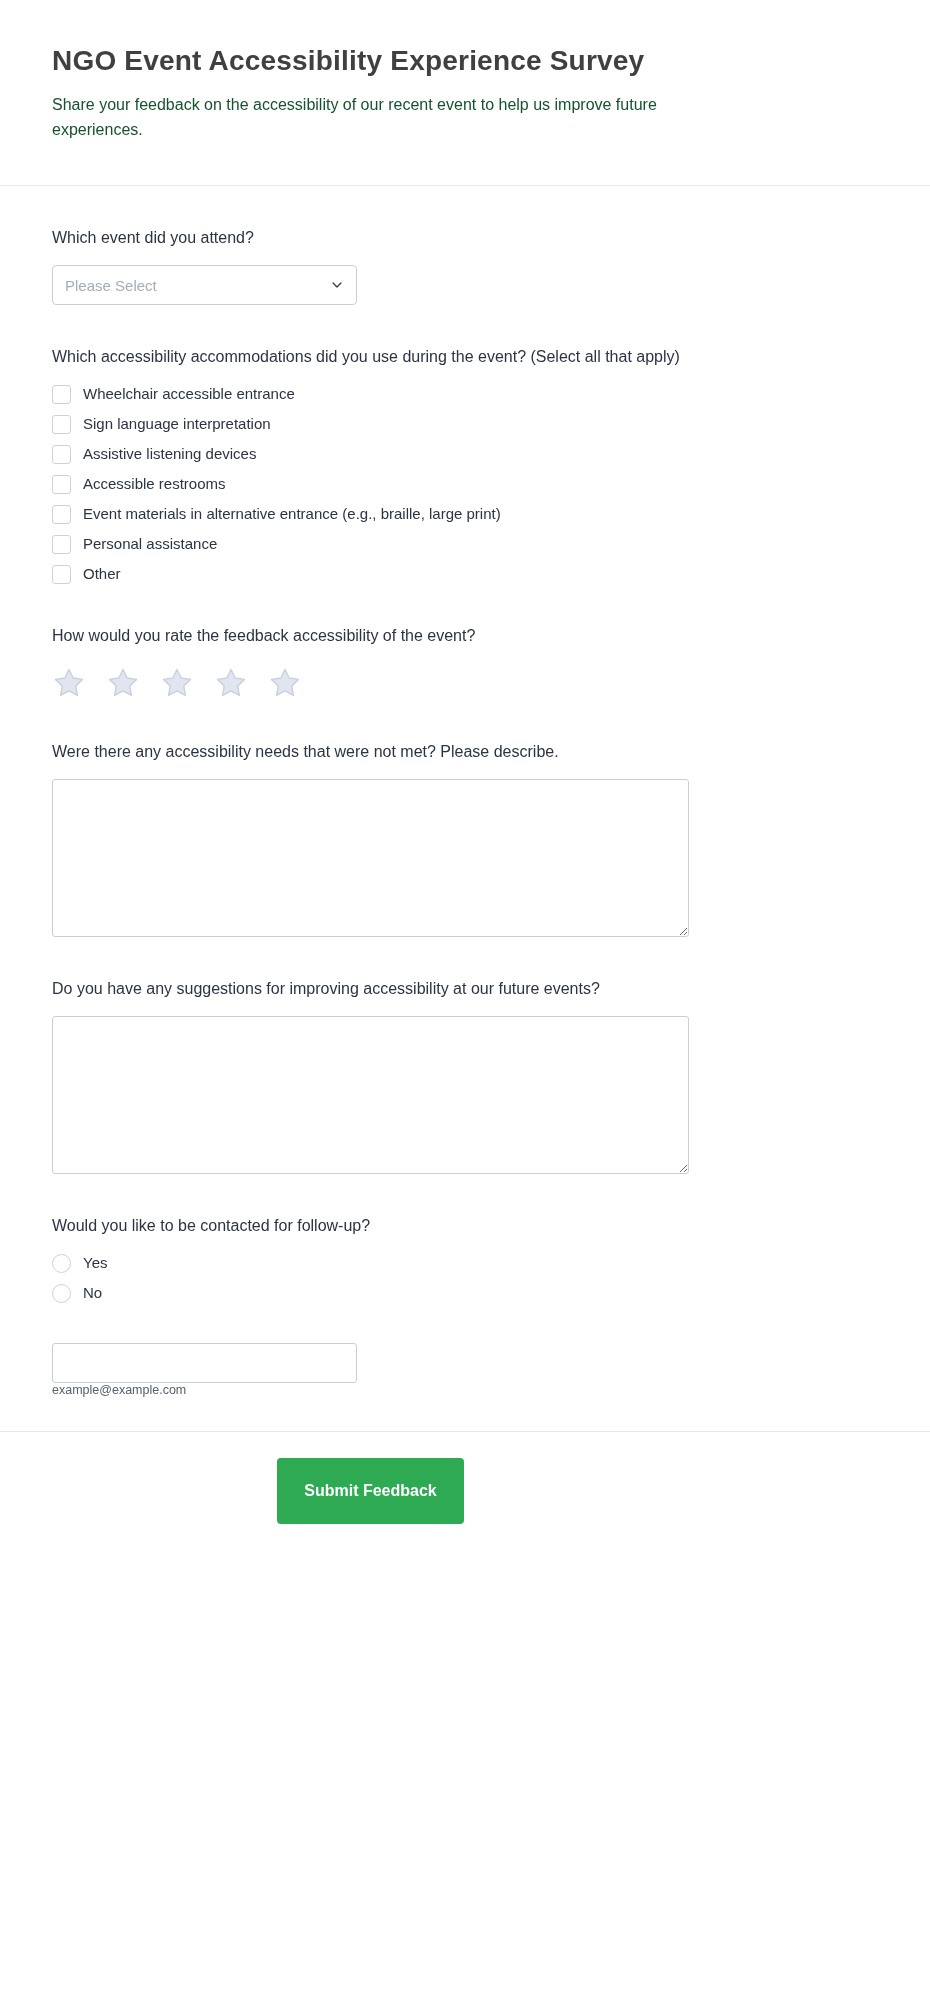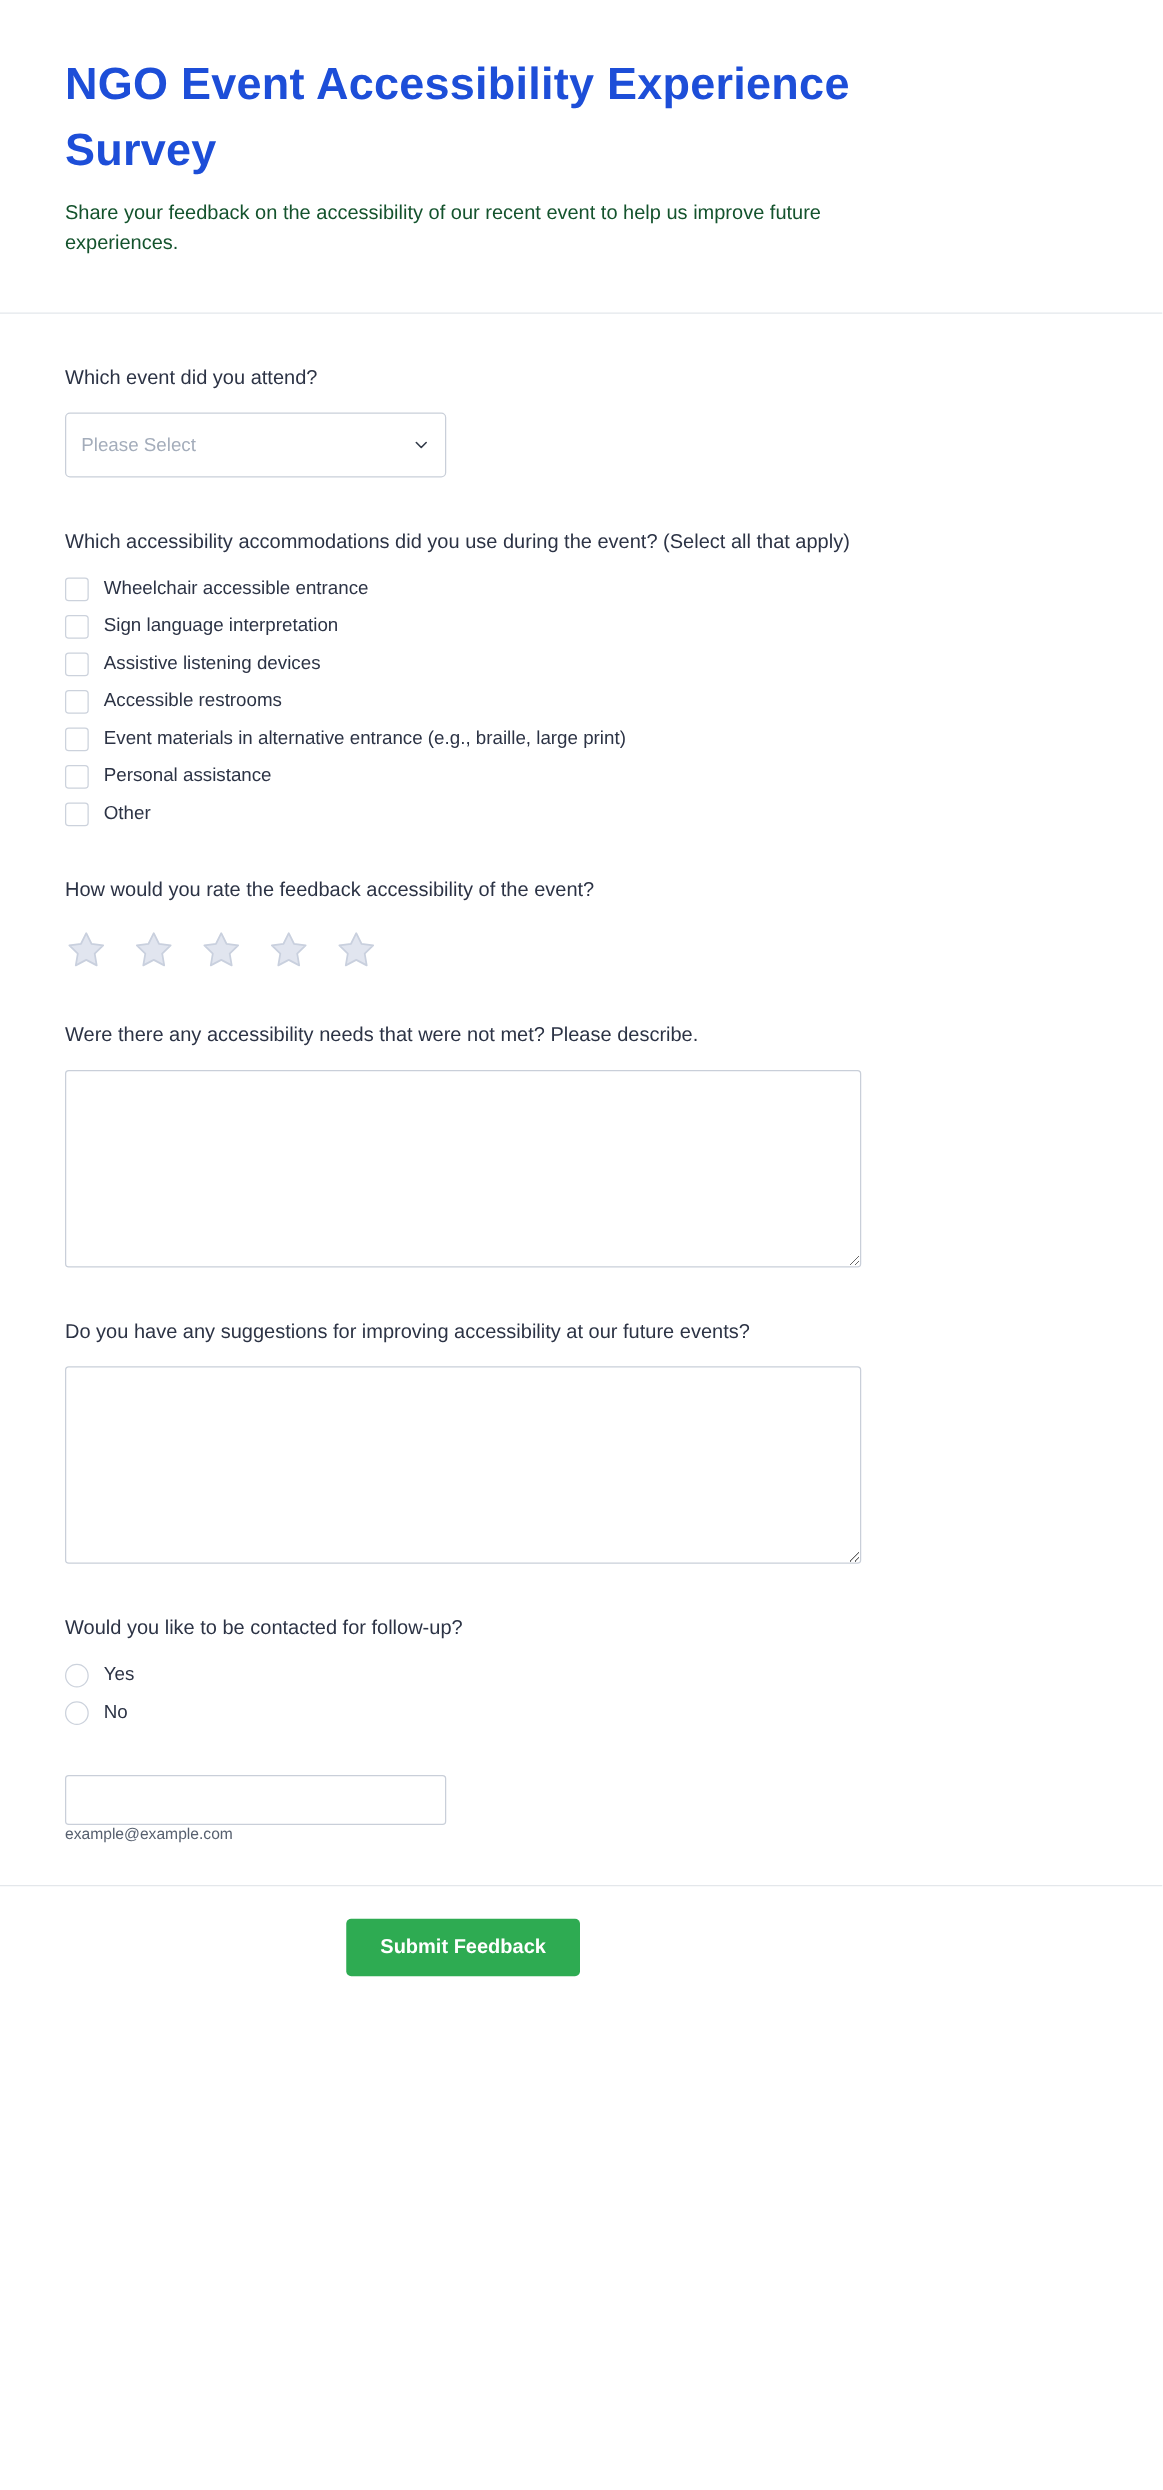--- a/index.html
+++ b/index.html
@@ -8,24 +8,24 @@
     width: 930px;
     min-height: 1992px;
     background: #ffffff;
     font-family: "Liberation Sans", sans-serif;
     color: #2c3345;
   }
   .page { width: 930px; background: #ffffff; }
   .form-header { padding: 40px 52px 42px; }
   .form-title {
     margin: 0;
-    font-size: 36px;
+    font-size: 28px;
     font-weight: 700;
     line-height: 1.48;
-    color: #1d4ed8;
+    color: #404040;
     max-width: 640px;
     letter-spacing: 0.2px;
   }
   .form-subtitle {
     margin: 12px 0 0;
     font-size: 16px;
     line-height: 1.55;
     color: #14532d;
     max-width: 620px;
   }
@@ -35,21 +35,21 @@
   .q-label {
     display: block;
     font-size: 16px;
     font-weight: 500;
     color: #2c3345;
     line-height: 1.5;
     margin-bottom: 15px;
     max-width: 637px;
   }
   .select-box {
-    width: 305px; height: 52px;
+    width: 305px; height: 40px;
     border: 1px solid #c9cfd9; border-radius: 4px;
     background: #ffffff;
     display: flex; align-items: center; justify-content: space-between;
     padding: 0 12px;
     cursor: pointer;
   }
   .select-placeholder { color: #a4adbb; font-size: 15px; }
   .chevron { display: flex; align-items: center; }
   .option-row {
     display: flex; align-items: center;
@@ -97,21 +97,21 @@
   .bottom-divider { margin-top: 34px; }
   .submit-section { width: 741px; padding: 26px 52px 0; text-align: center; }
   .submit-button {
     background: #2eab52;
     color: #ffffff;
     border: none;
     border-radius: 4px;
     font-family: "Liberation Sans", sans-serif;
     font-size: 16px;
     font-weight: 600;
-    padding: 14px 27px;
+    padding: 24px 27px;
     cursor: pointer;
   }
 </style>
 </head>
 <body>
 
 <div class="page">
 
   <header class="form-header">
     <h1 class="form-title">NGO Event Accessibility Experience Survey</h1>

